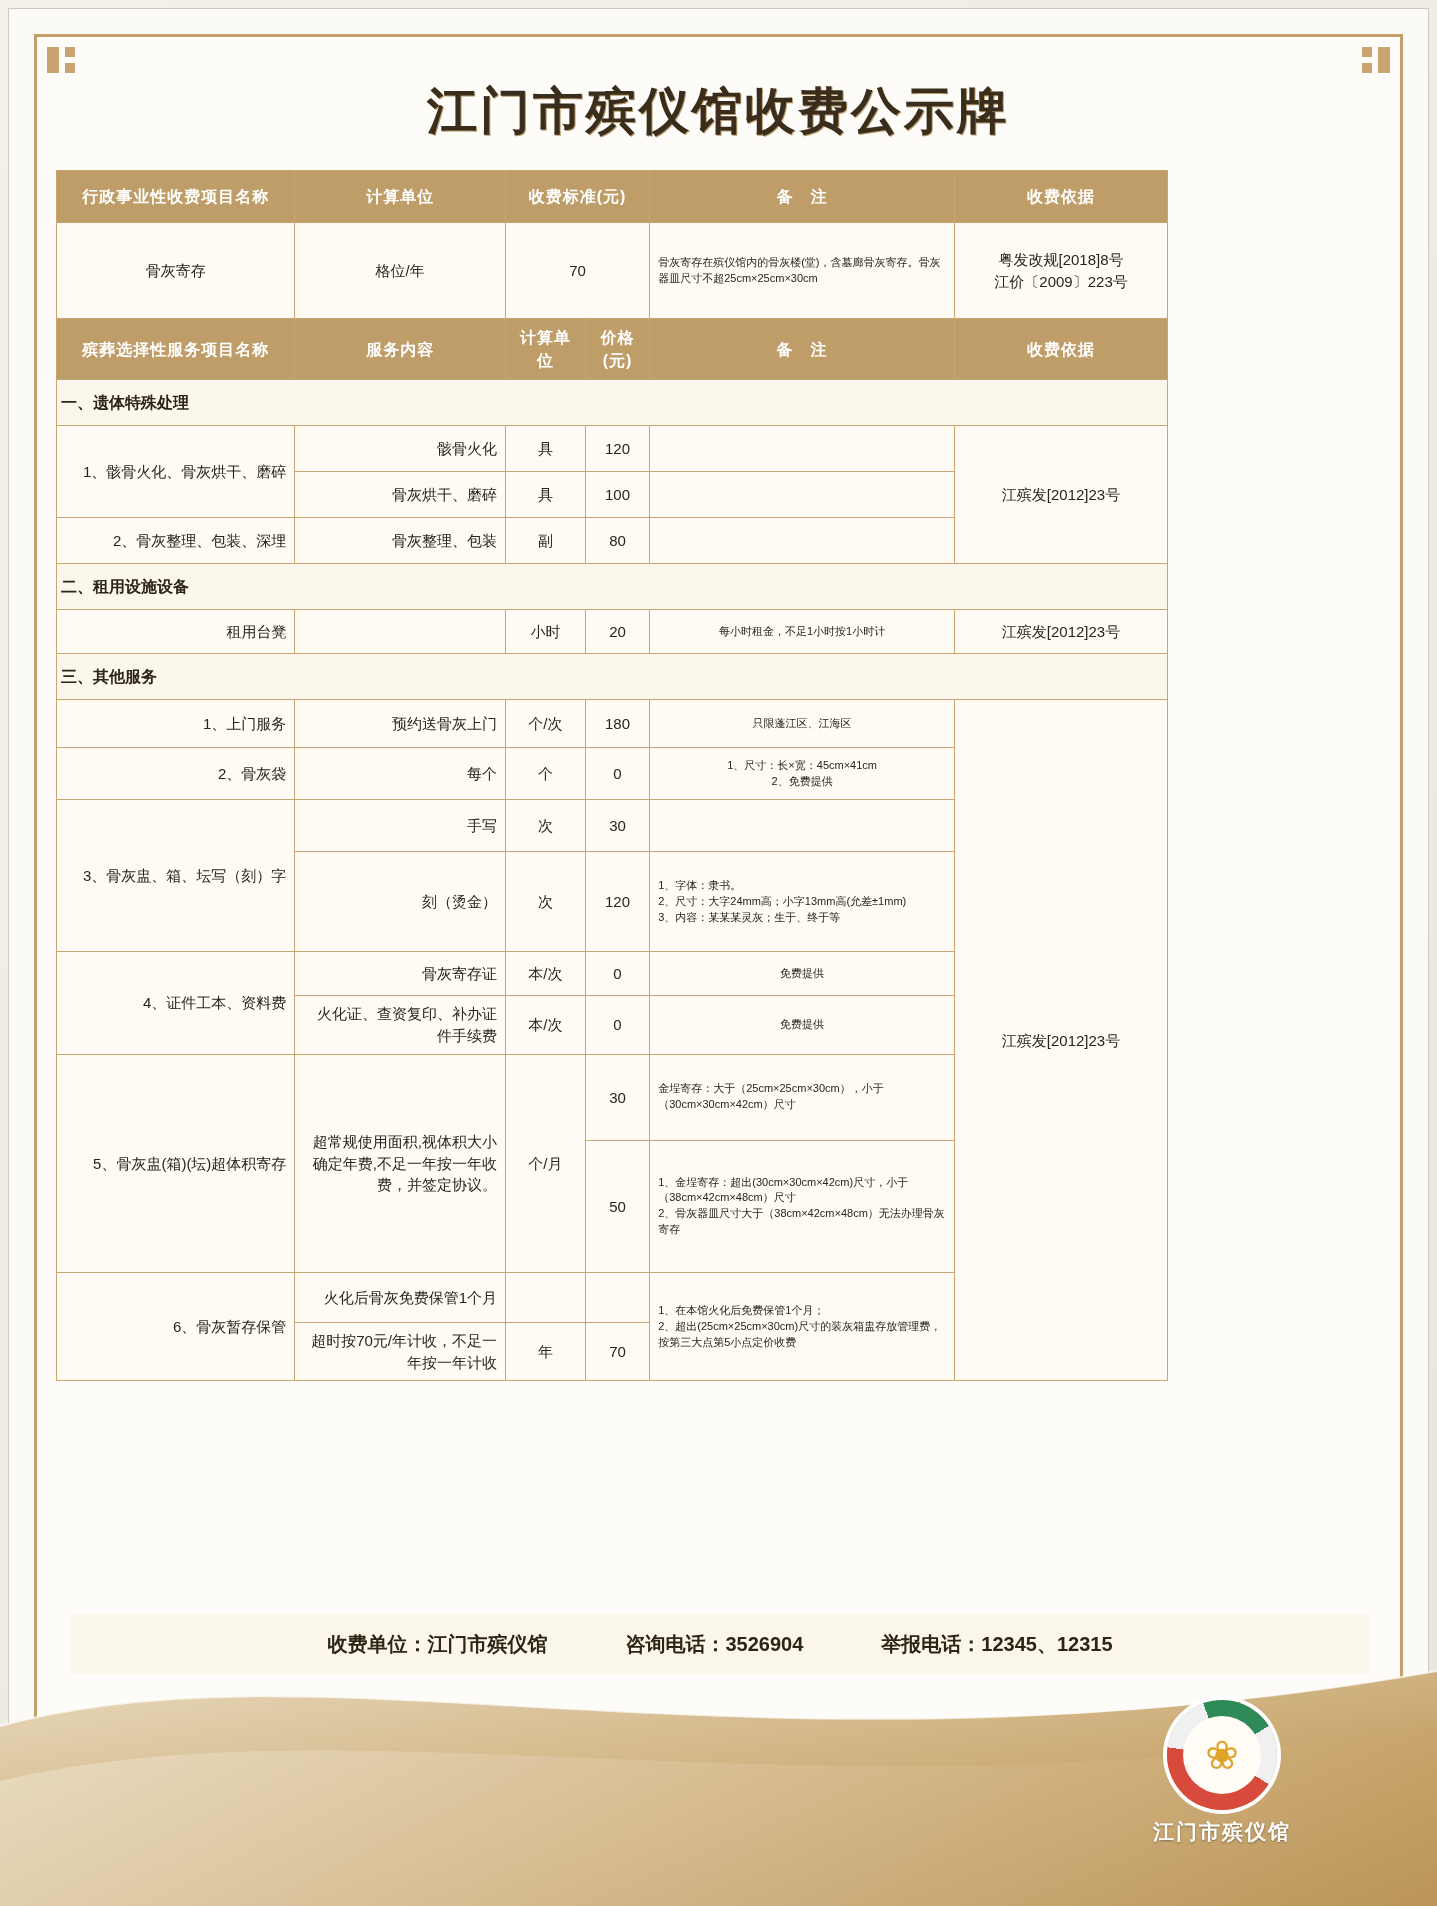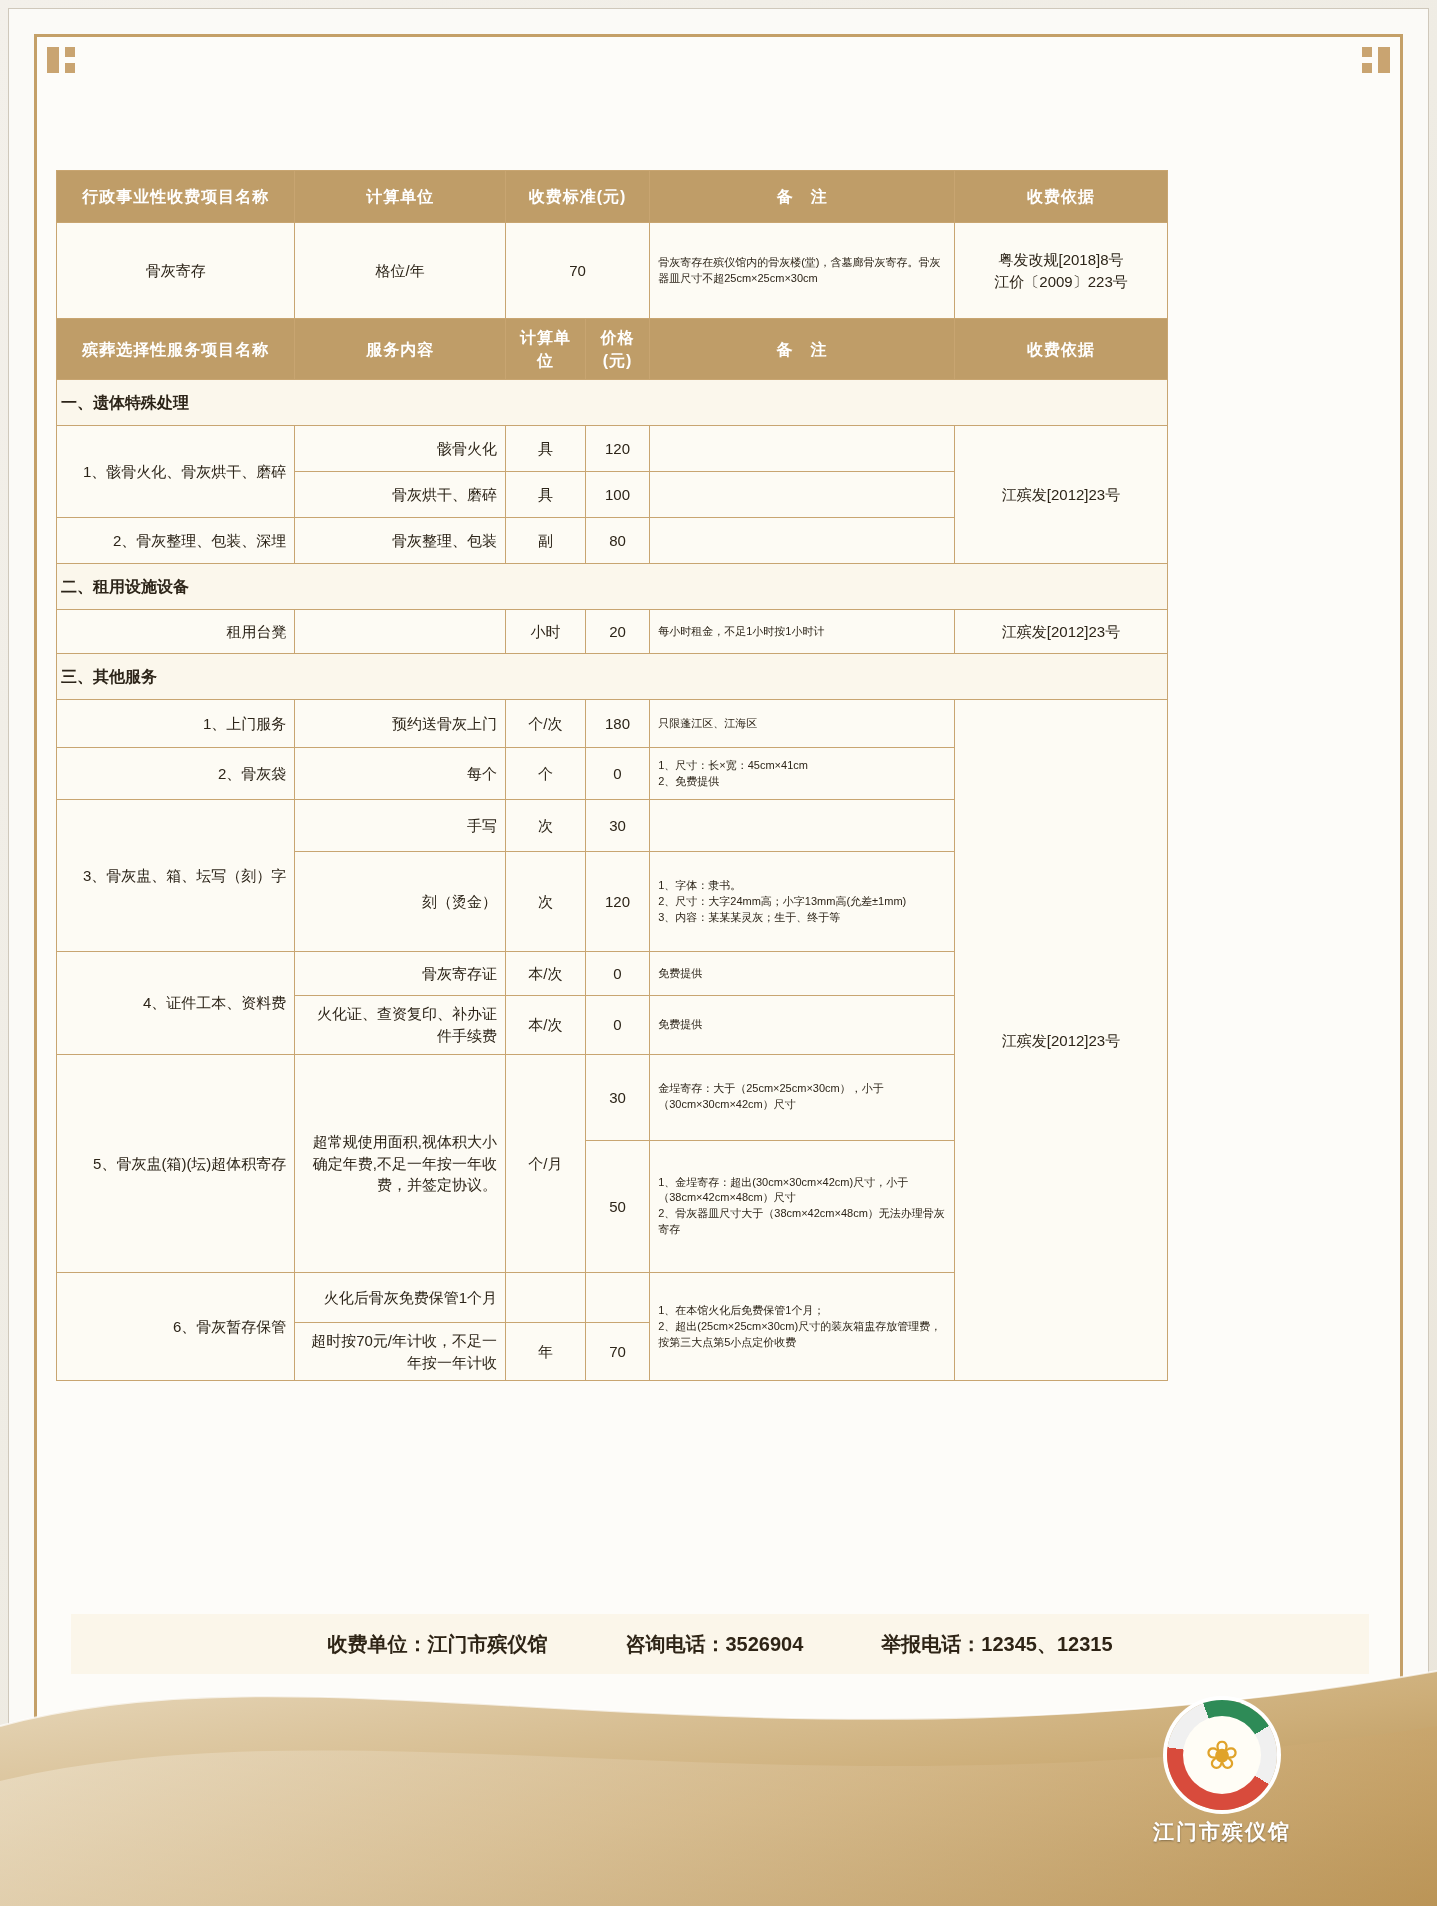--- a/index.html
+++ b/index.html
@@ -76,21 +76,21 @@
   td.lft { text-align:right; }
   tr.section td {
     background:#fbf7ec;
     text-align:left;
     font-weight:bold;
     height:46px;
     font-size:16px;
     padding-left:4px;
   }
   td.note { text-align:left; font-size:11px; }
-  td.note.c { text-align:left; }
+  td.note.c { text-align:center; }
   .basis { text-align:center; font-size:15px; }
 
   .footer-bar {
     position:absolute; left:71px; right:68px; top:1614px;
     height:60px;
     display:flex; align-items:center; justify-content:center;
     gap:78px;
     font-size:20px; font-weight:bold; color:#2e2416;
     background:#fbf6ea;
   }
@@ -139,20 +139,21 @@
         <i class="b"></i>
         <i class="c"></i>
       </div>
     <div class="corner c-br">
         <i class="a"></i>
         <i class="b"></i>
         <i class="c"></i>
       </div>
   </div>
 
+  <div class="title">江门市殡仪馆收费公示牌</div>
 
   <div class="table-wrap">
     <table class="price">
       <colgroup>
         <col style="width:215px">
           <col style="width:190px">
           <col style="width:130px">
         <col style="width:275px">
           <col style="width:192px">
       </colgroup>

